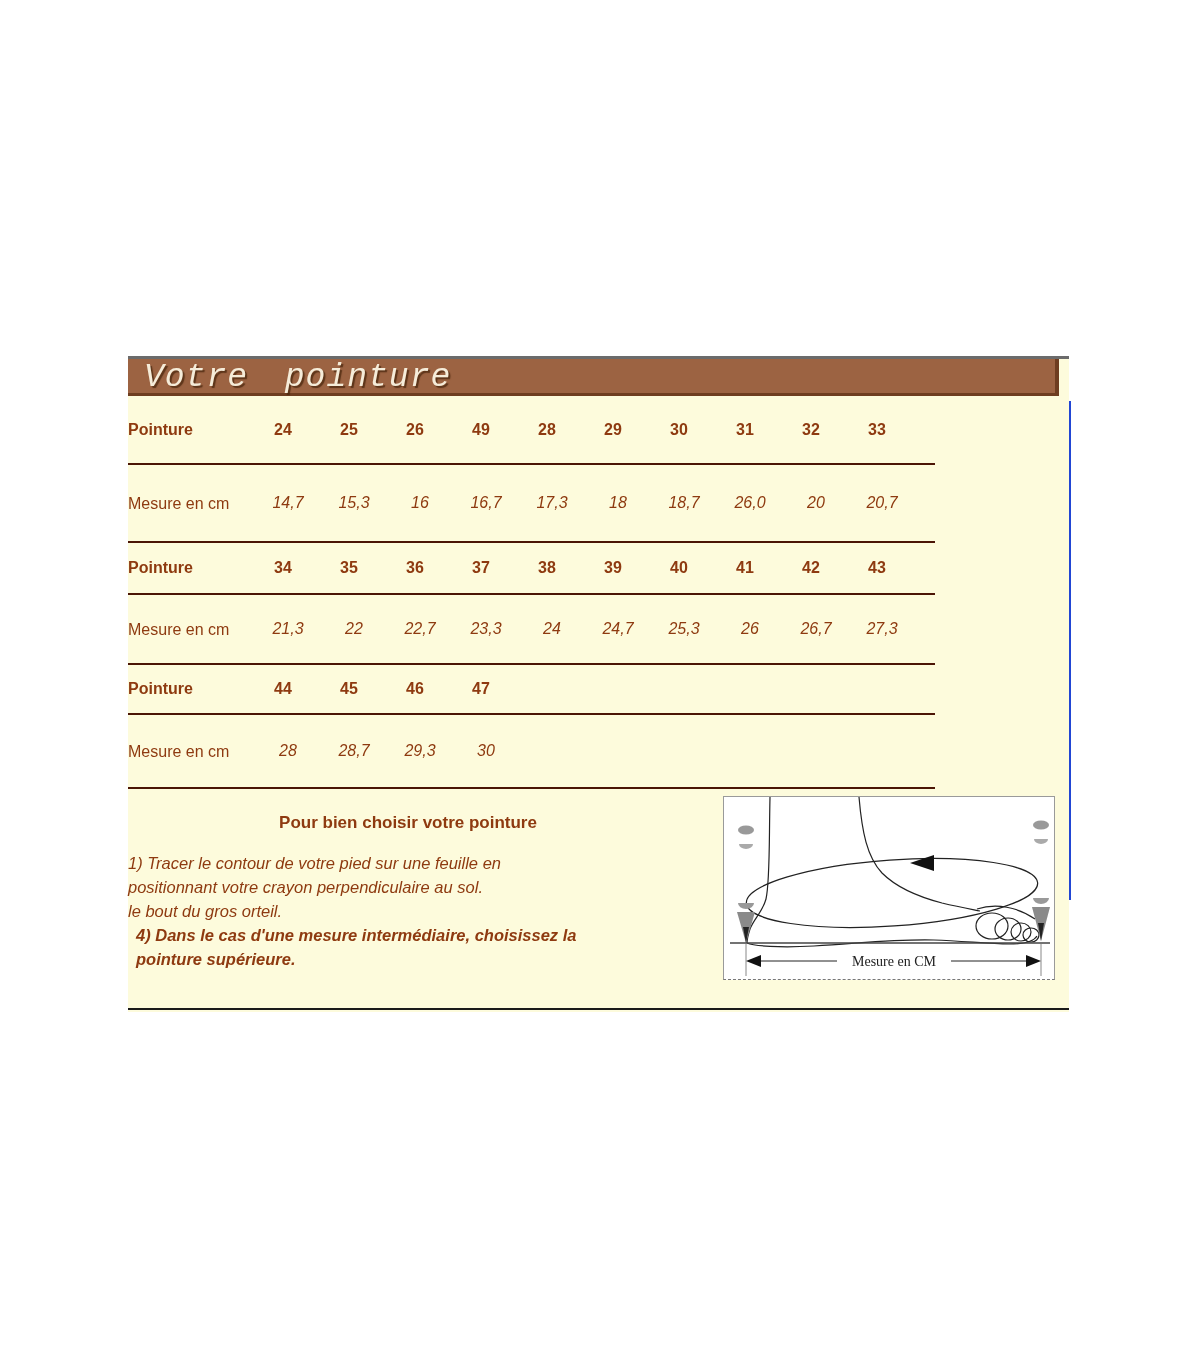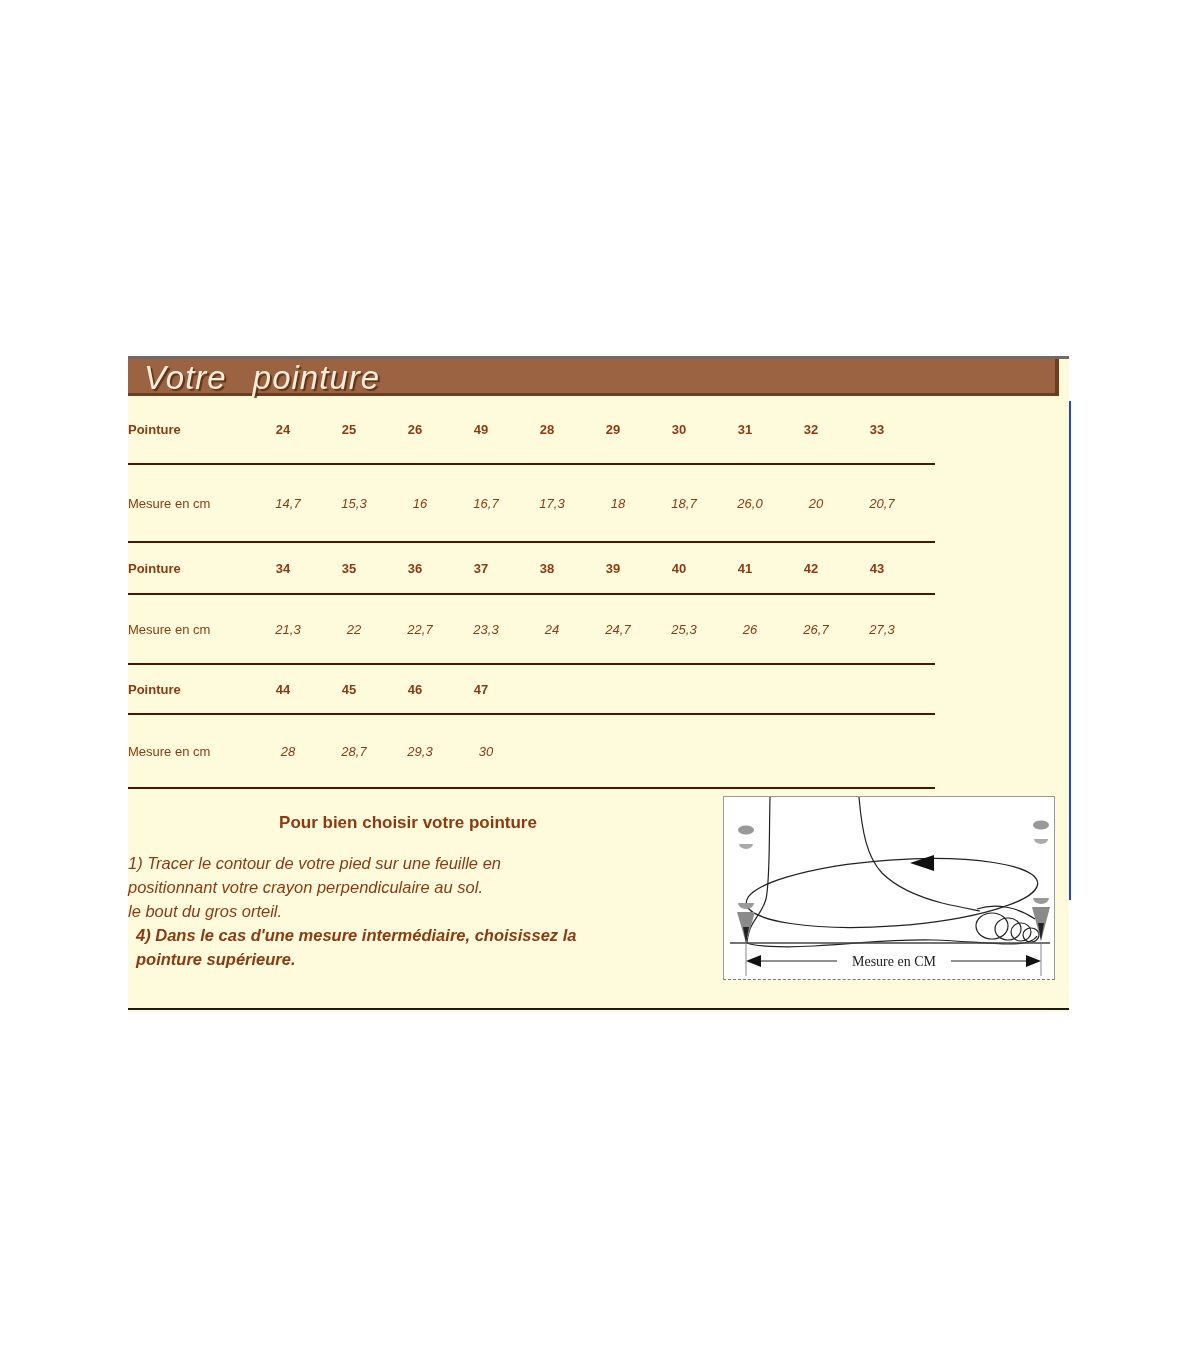--- a/index.html
+++ b/index.html
@@ -19,36 +19,36 @@
   .top-gray-line{
     width:941px;height:3px;background:#6b6b6b;
   }
   .banner{
     width:931px;height:37px;
     background:linear-gradient(180deg,#a2males 0%,#9c6342 100%);
     background:#9c6342;
     border-bottom:3px solid #6e3d20;
     border-right:4px solid #6e3d20;
     color:#f5ecd9;
-    font-family:Liberation Sans, sans-serif;
+    font-family:Liberation Mono, monospace;
     font-style:italic;
     font-size:33px;
     line-height:37px;
     padding-left:16px;
     word-spacing:16px;
     letter-spacing:1px;
     text-shadow:2px 2px 1px rgba(72,38,12,0.75);
     box-sizing:border-box;
   }
   table.sizes{
     border-collapse:collapse;
     table-layout:fixed;
     width:807px;
     color:#8e3a10;
-    font-size:13px;
+    font-size:16px;
   }
   table.sizes td{
     vertical-align:middle;
     padding:0;
   }
   td.lbl{padding-left:5px;}
   tr.row-pointure{font-weight:bold;}
   tr.row-pointure td{height:100%;}
   tr.row-mesure td.lbl{font-weight:normal;font-style:normal;line-height:21px;}
   tr.row-mesure td.val{font-style:italic;padding-left:10px;}

